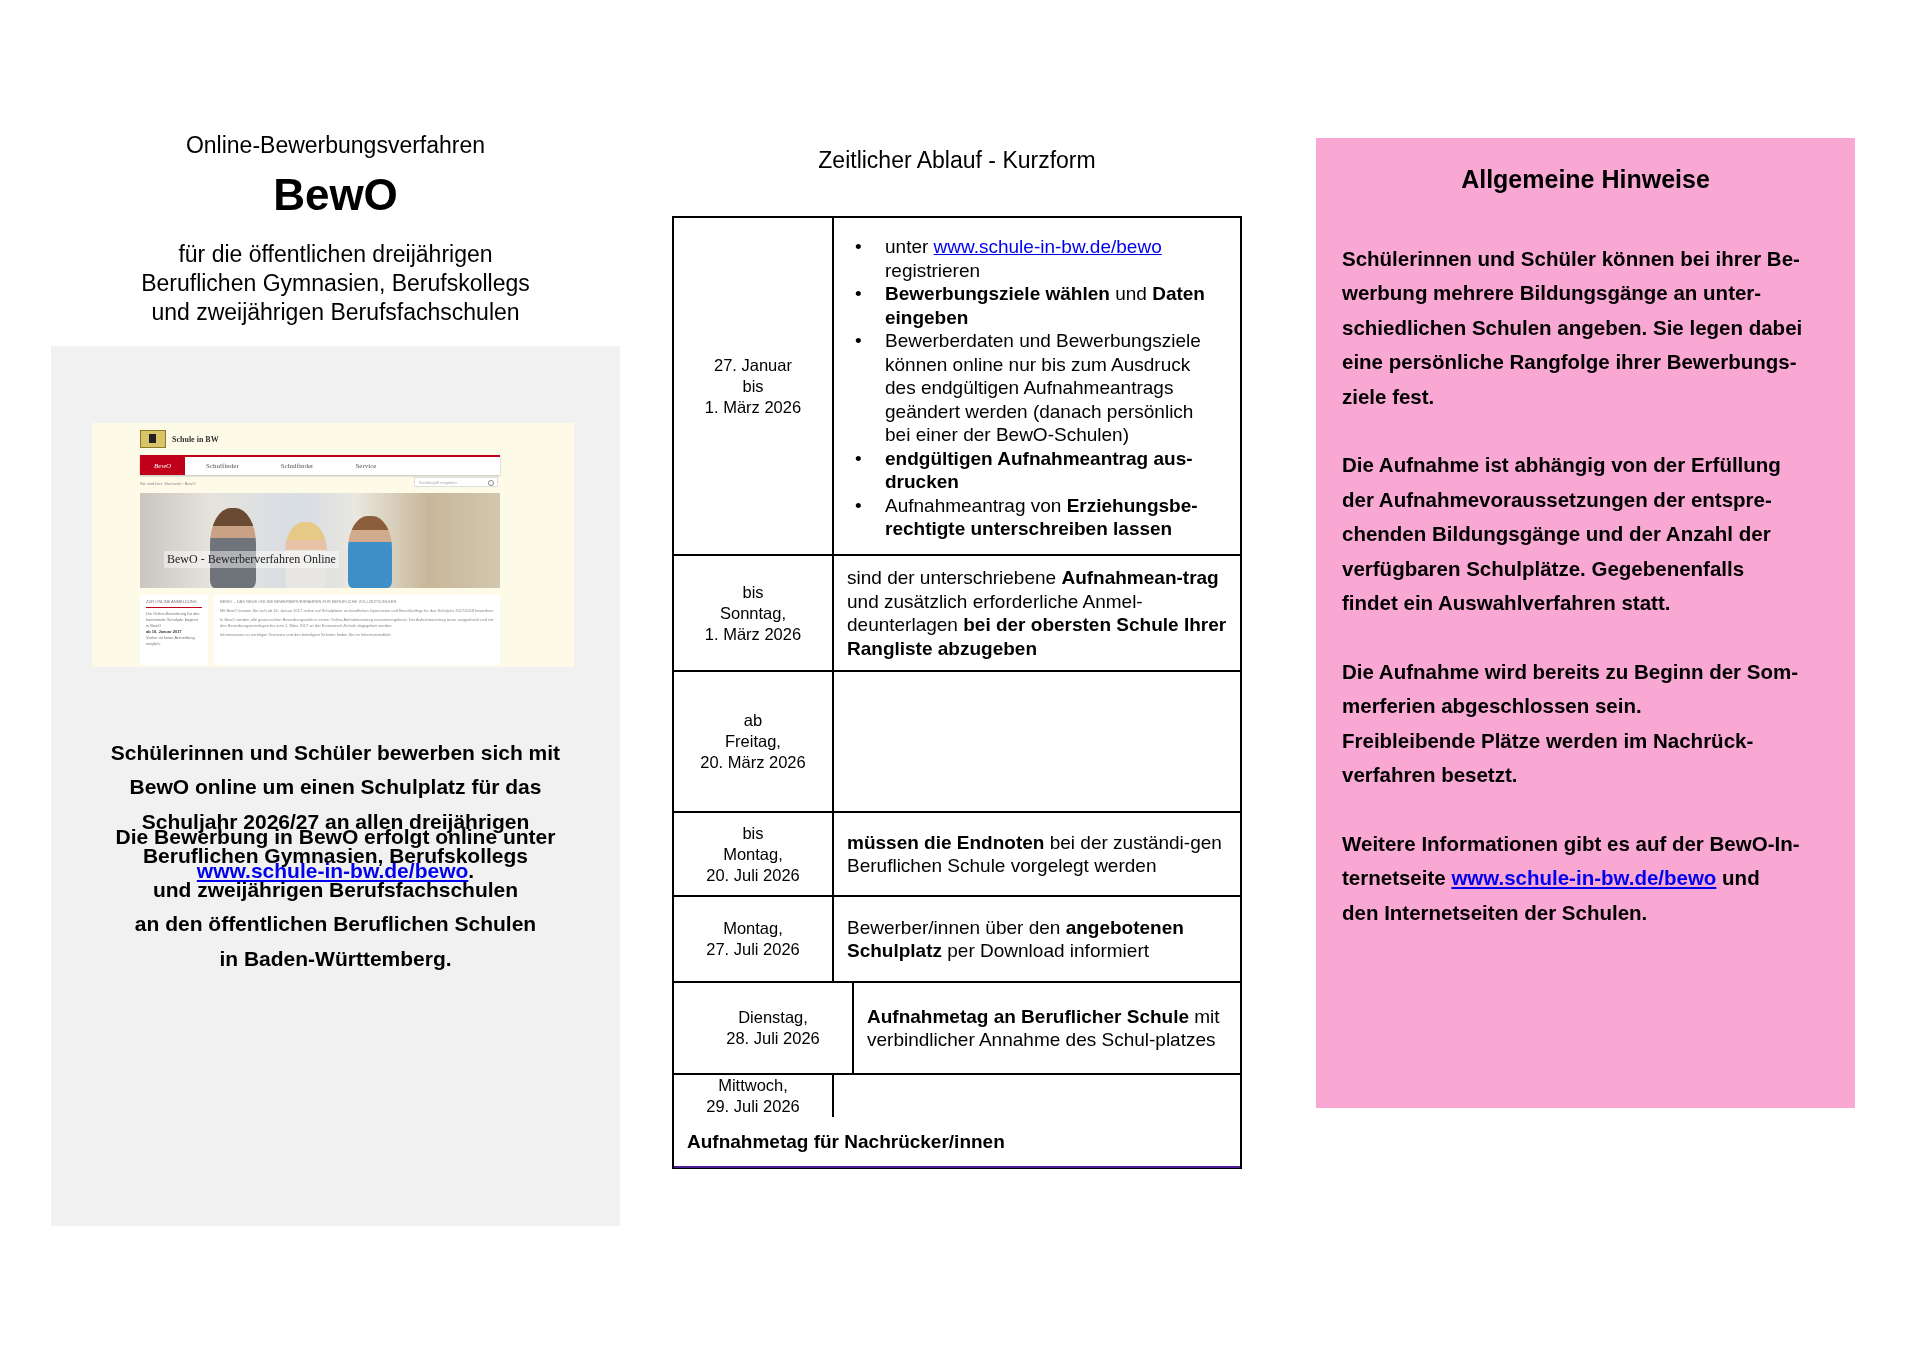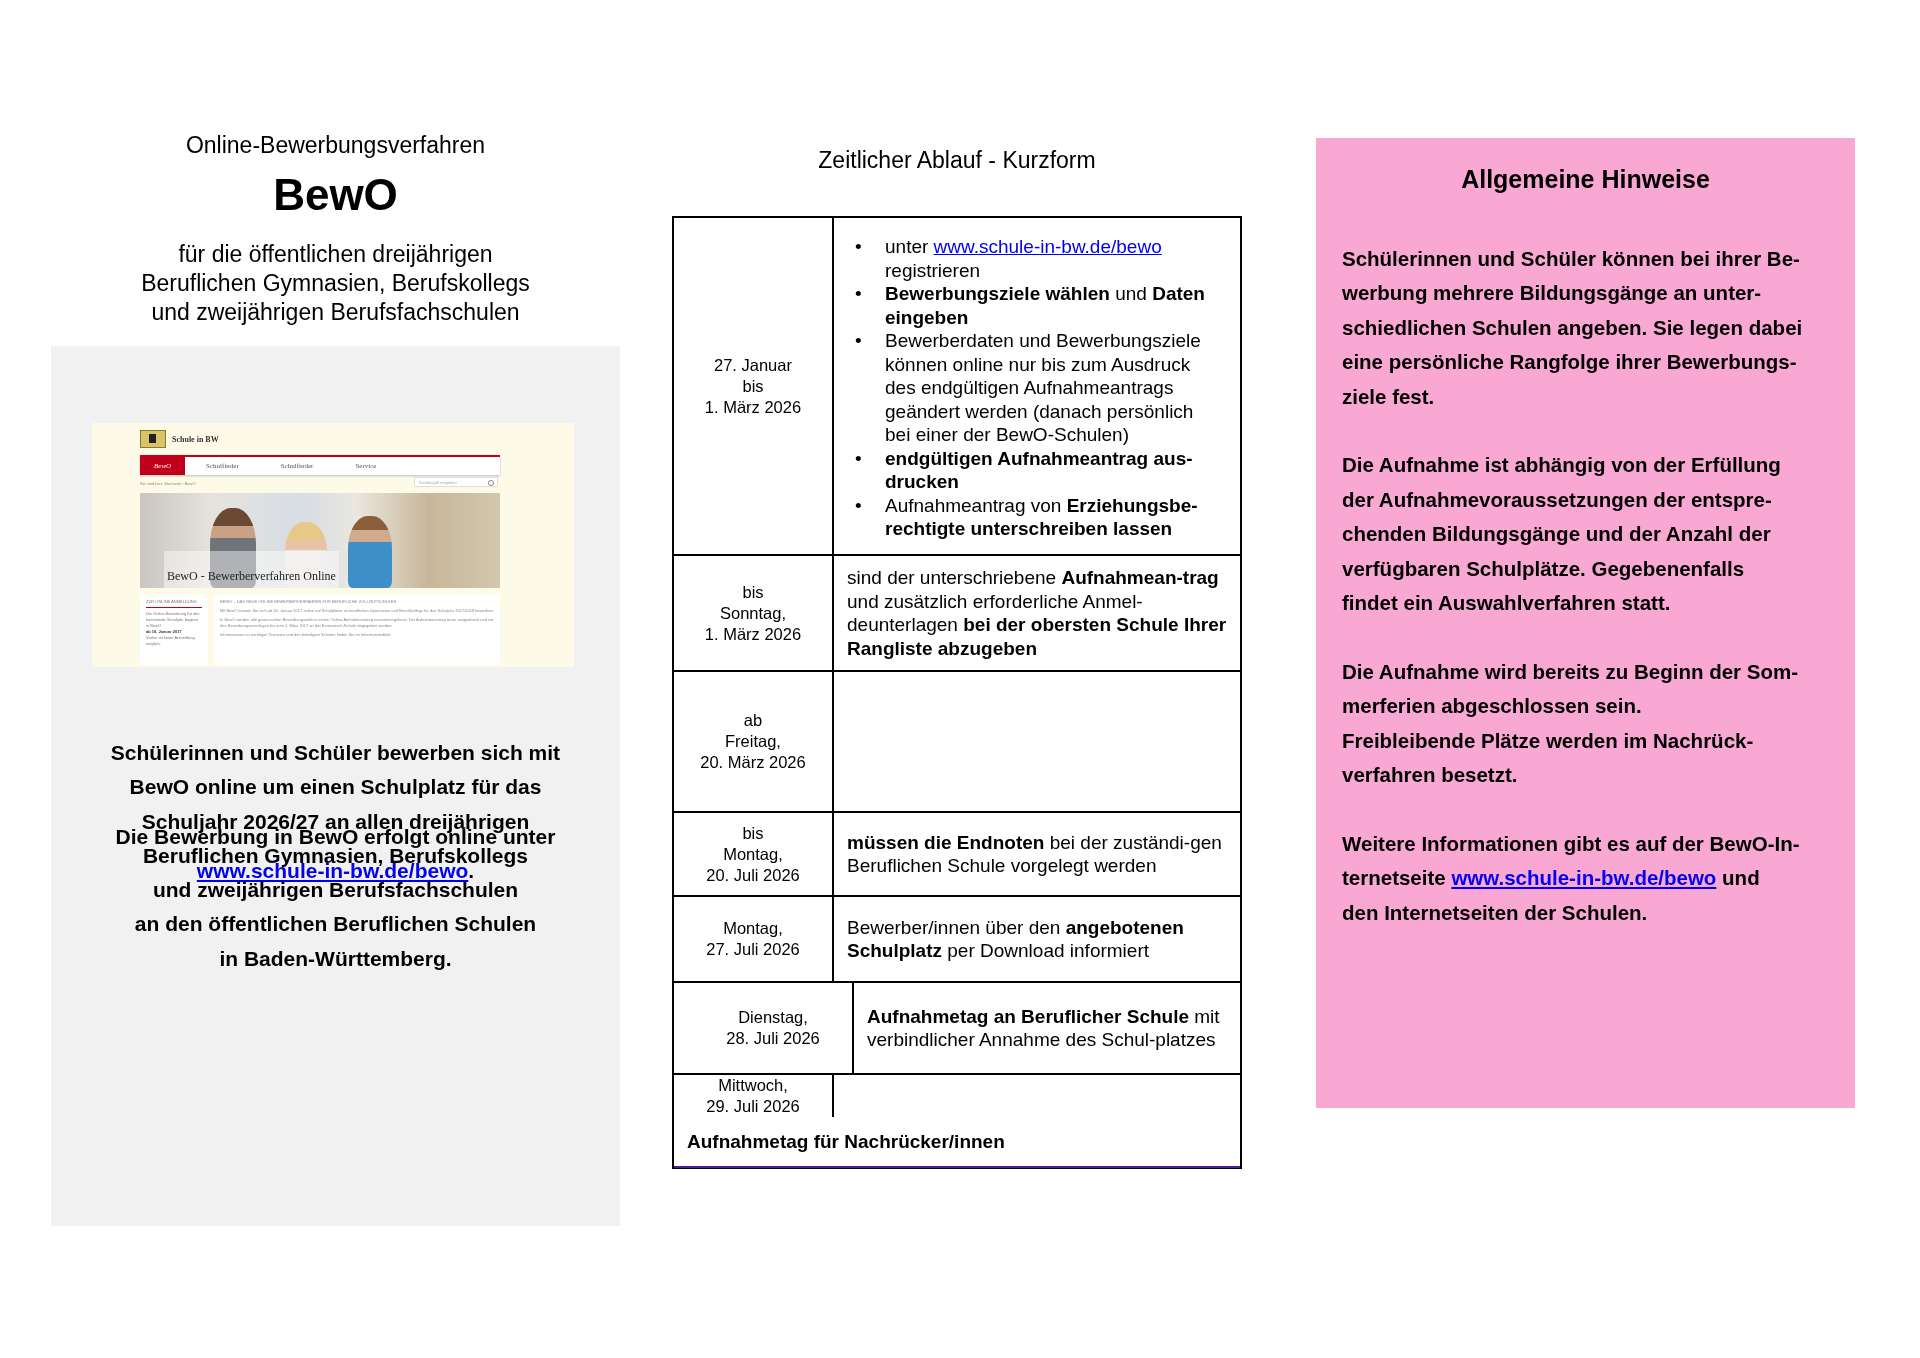--- a/index.html
+++ b/index.html
@@ -29,21 +29,21 @@
   .thumb .search { position: absolute; left: 322px; top: 54px; width: 84px; height: 10px; background: #fff;
                    border: 1px solid #ddd; font-size: 4px; color: #aaa; line-height: 10px; padding-left: 4px; box-sizing: border-box; }
   .thumb .search-icon { position: absolute; right: 3px; top: 2px; width: 4px; height: 4px; border: 1px solid #888; border-radius: 50%; }
   .thumb .hero { position: absolute; left: 48px; top: 70px; width: 360px; height: 95px;
                  background: linear-gradient(90deg, #c9c6c0 0%, #e6e3dd 20%, #d7dde4 45%, #eae7df 60%, #c7b79a 80%, #d2c6ad 100%); overflow: hidden; }
   .thumb .person { position: absolute; bottom: 0; border-radius: 45% 45% 10% 10%; }
   .thumb .p1 { left: 70px; width: 46px; height: 80px; background: linear-gradient(#6b4a33 0 22%, #c9a184 22% 38%, #6f737a 38% 100%); }
   .thumb .p2 { left: 145px; width: 42px; height: 66px; background: linear-gradient(#e6c986 0 28%, #e8c2a7 28% 42%, #e8e6e2 42% 100%); }
   .thumb .p3 { left: 208px; width: 44px; height: 72px; background: linear-gradient(#8a5e3a 0 20%, #d2aa8c 20% 36%, #3e8fc8 36% 100%); }
   .thumb .hero-title { position: absolute; left: 24px; top: 58px; font-family: "Liberation Serif", serif;
-                       font-size: 12px; color: #222; background: rgba(255,255,255,0.45); padding: 18px 3px; }
+                       font-size: 12px; color: #222; background: rgba(255,255,255,0.45); padding: 1px 3px; }
   .thumb .box-left { position: absolute; left: 48px; top: 172px; width: 68px; height: 70px; background: #fff; padding: 4px 6px; box-sizing: border-box;
                      font-size: 4px; color: #777; line-height: 6px; }
   .thumb .box-left .rule { height: 1px; background: #c0001a; margin: 2px 0 3px; }
   .thumb .box-right { position: absolute; left: 122px; top: 172px; width: 286px; height: 70px; background: #fff; padding: 4px 6px; box-sizing: border-box;
                       font-size: 4px; color: #888; line-height: 6px; }
   .thumb .box-right p { margin: 0 0 3px; }
 
   .left-body { position: absolute; left: 0; width: 569px; text-align: center; font-weight: bold; font-size: 21px; }
   .lb-main { top: 390px; line-height: 34.3px; }
   .left-body .line, .lh-desc .line { display: block; }

